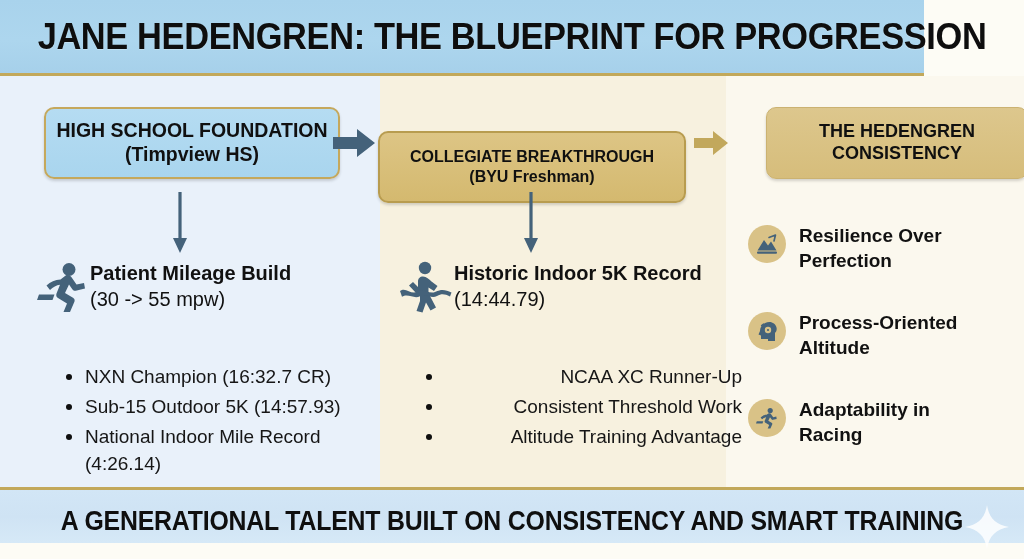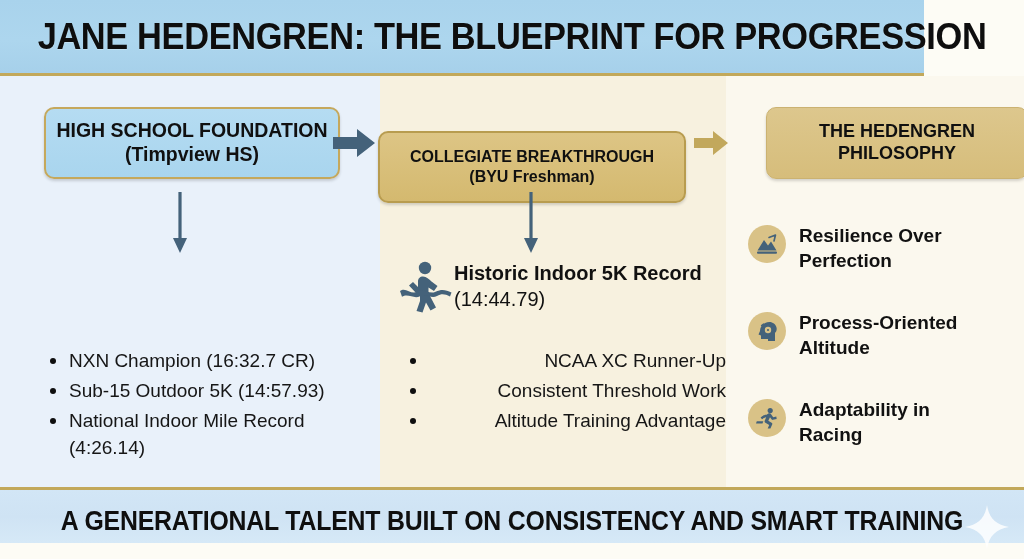--- a/index.html
+++ b/index.html
@@ -118,21 +118,21 @@
     font-size: 20px;
     line-height: 1.32;
     color: #111111;
     padding-top: 2px;
   }
   .head-strong { font-weight: 700; }
   .head-light  { font-weight: 400; }
 
   .bullets {
     position: absolute;
-    margin: 0;
+    margin: 16px;
     padding: 0;
     list-style: none;
   }
   .bullets li {
     position: relative;
     font-size: 19px;
     line-height: 1.43;
     color: #161616;
     padding-left: 23px;
     margin-bottom: 3px;
@@ -228,21 +228,21 @@
   <div class="stage-box box-college">
     <div>
       <div>COLLEGIATE BREAKTHROUGH</div>
       <div class="box-line-2">(BYU Freshman)</div>
     </div>
   </div>
 
   <div class="stage-box box-philosophy">
     <div>
       <div>THE HEDENGREN</div>
-      <div class="box-line-2">PHILOSOPHY</div>
+      <div class="box-line-2">CONSISTENCY</div>
     </div>
   </div>
 
   <div class="h-arrow" style="left:333px; top:128px;">
     <svg width="42" height="30" viewBox="0 0 42 30">
       <path d="M0 9 H24 V1 L42 15 L24 29 V21 H0 Z" fill="#44627A"></path>
     </svg>
   </div>
 
   <div class="h-arrow" style="left:694px; top:130px;">
@@ -258,20 +258,33 @@
     </svg>
   </div>
 
   <div class="v-arrow" style="left:523px; top:192px;">
     <svg width="16" height="62" viewBox="0 0 16 62">
       <rect x="6.4" y="0" width="3.2" height="48" fill="#44627A"></rect>
       <path d="M1 46 L15 46 L8 61 Z" fill="#44627A"></path>
     </svg>
   </div>
 
+  <div class="col-heading" style="left:34px; top:258px; width:330px;">
+    <span class="icon-wrap">
+      <svg width="52" height="52" viewBox="0 0 52 52">
+        <circle cx="33" cy="9.5" r="6.5" fill="#44627A"></circle>
+        <path d="M24.5 19.5 C19 19.5 14.5 22 10.5 25.5 L14 30 C17 27.2 20.5 25 24 24.8 L20.5 33.5 C19.8 35.5 20.5 37 22 38 L31 43.5 L27.5 52 L34 52 L38.5 41.5 C39 40 38.3 38.6 37 37.8 L29 33 L33 24.5 L36.5 29.5 C37.3 30.6 38.6 31 39.8 30.7 L49 28.5 L48 23 L40.5 24.5 L35.5 17.2 C34.2 15.4 32.2 14.6 30 15.2 Z" fill="#44627A"></path>
+        <path d="M3 34.5 L18.5 34.5 L16.5 40 L1 40 Z" fill="#44627A"></path>
+      </svg>
+    </span>
+    <span class="head-text">
+      <span class="head-strong">Patient Mileage Build</span><br>
+      <span class="head-light">(30 -&gt; 55 mpw)</span>
+    </span>
+  </div>
 
   <ul class="bullets" style="left:46px; top:347px; width:330px;">
     <li>NXN Champion (16:32.7 CR)</li>
     <li>Sub-15 Outdoor 5K (14:57.93)</li>
     <li>National Indoor Mile Record (4:26.14)</li>
   </ul>
 
   <div class="col-heading" style="left:398px; top:258px; width:320px;">
     <span class="icon-wrap">
       <svg width="54" height="54" viewBox="0 0 54 54">

